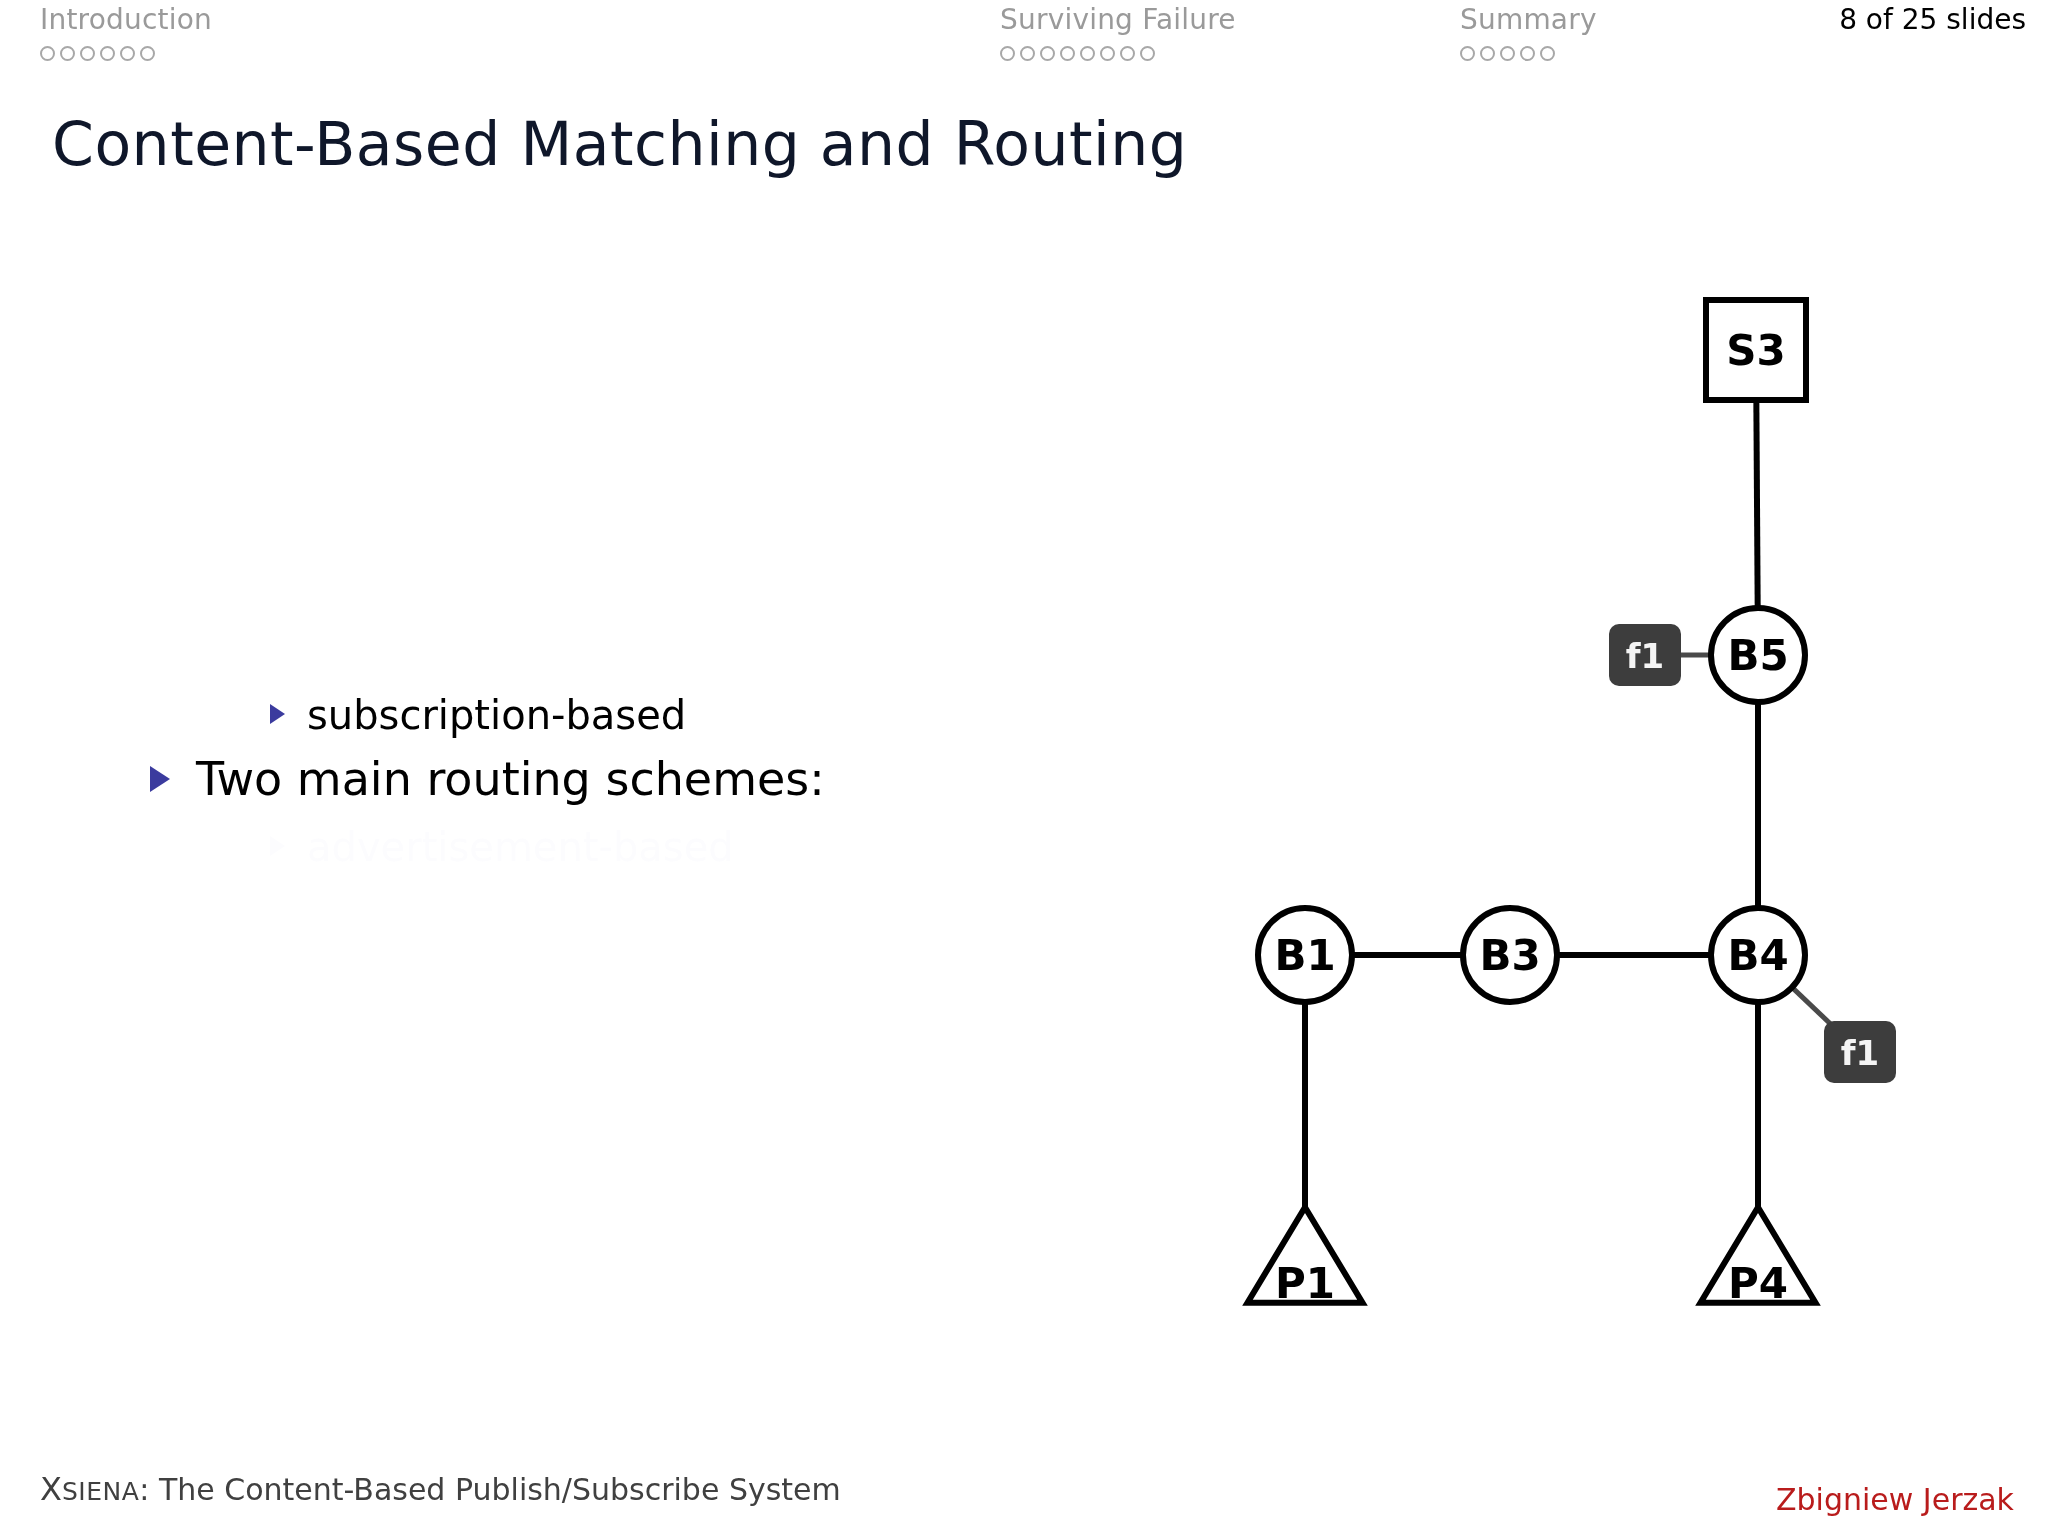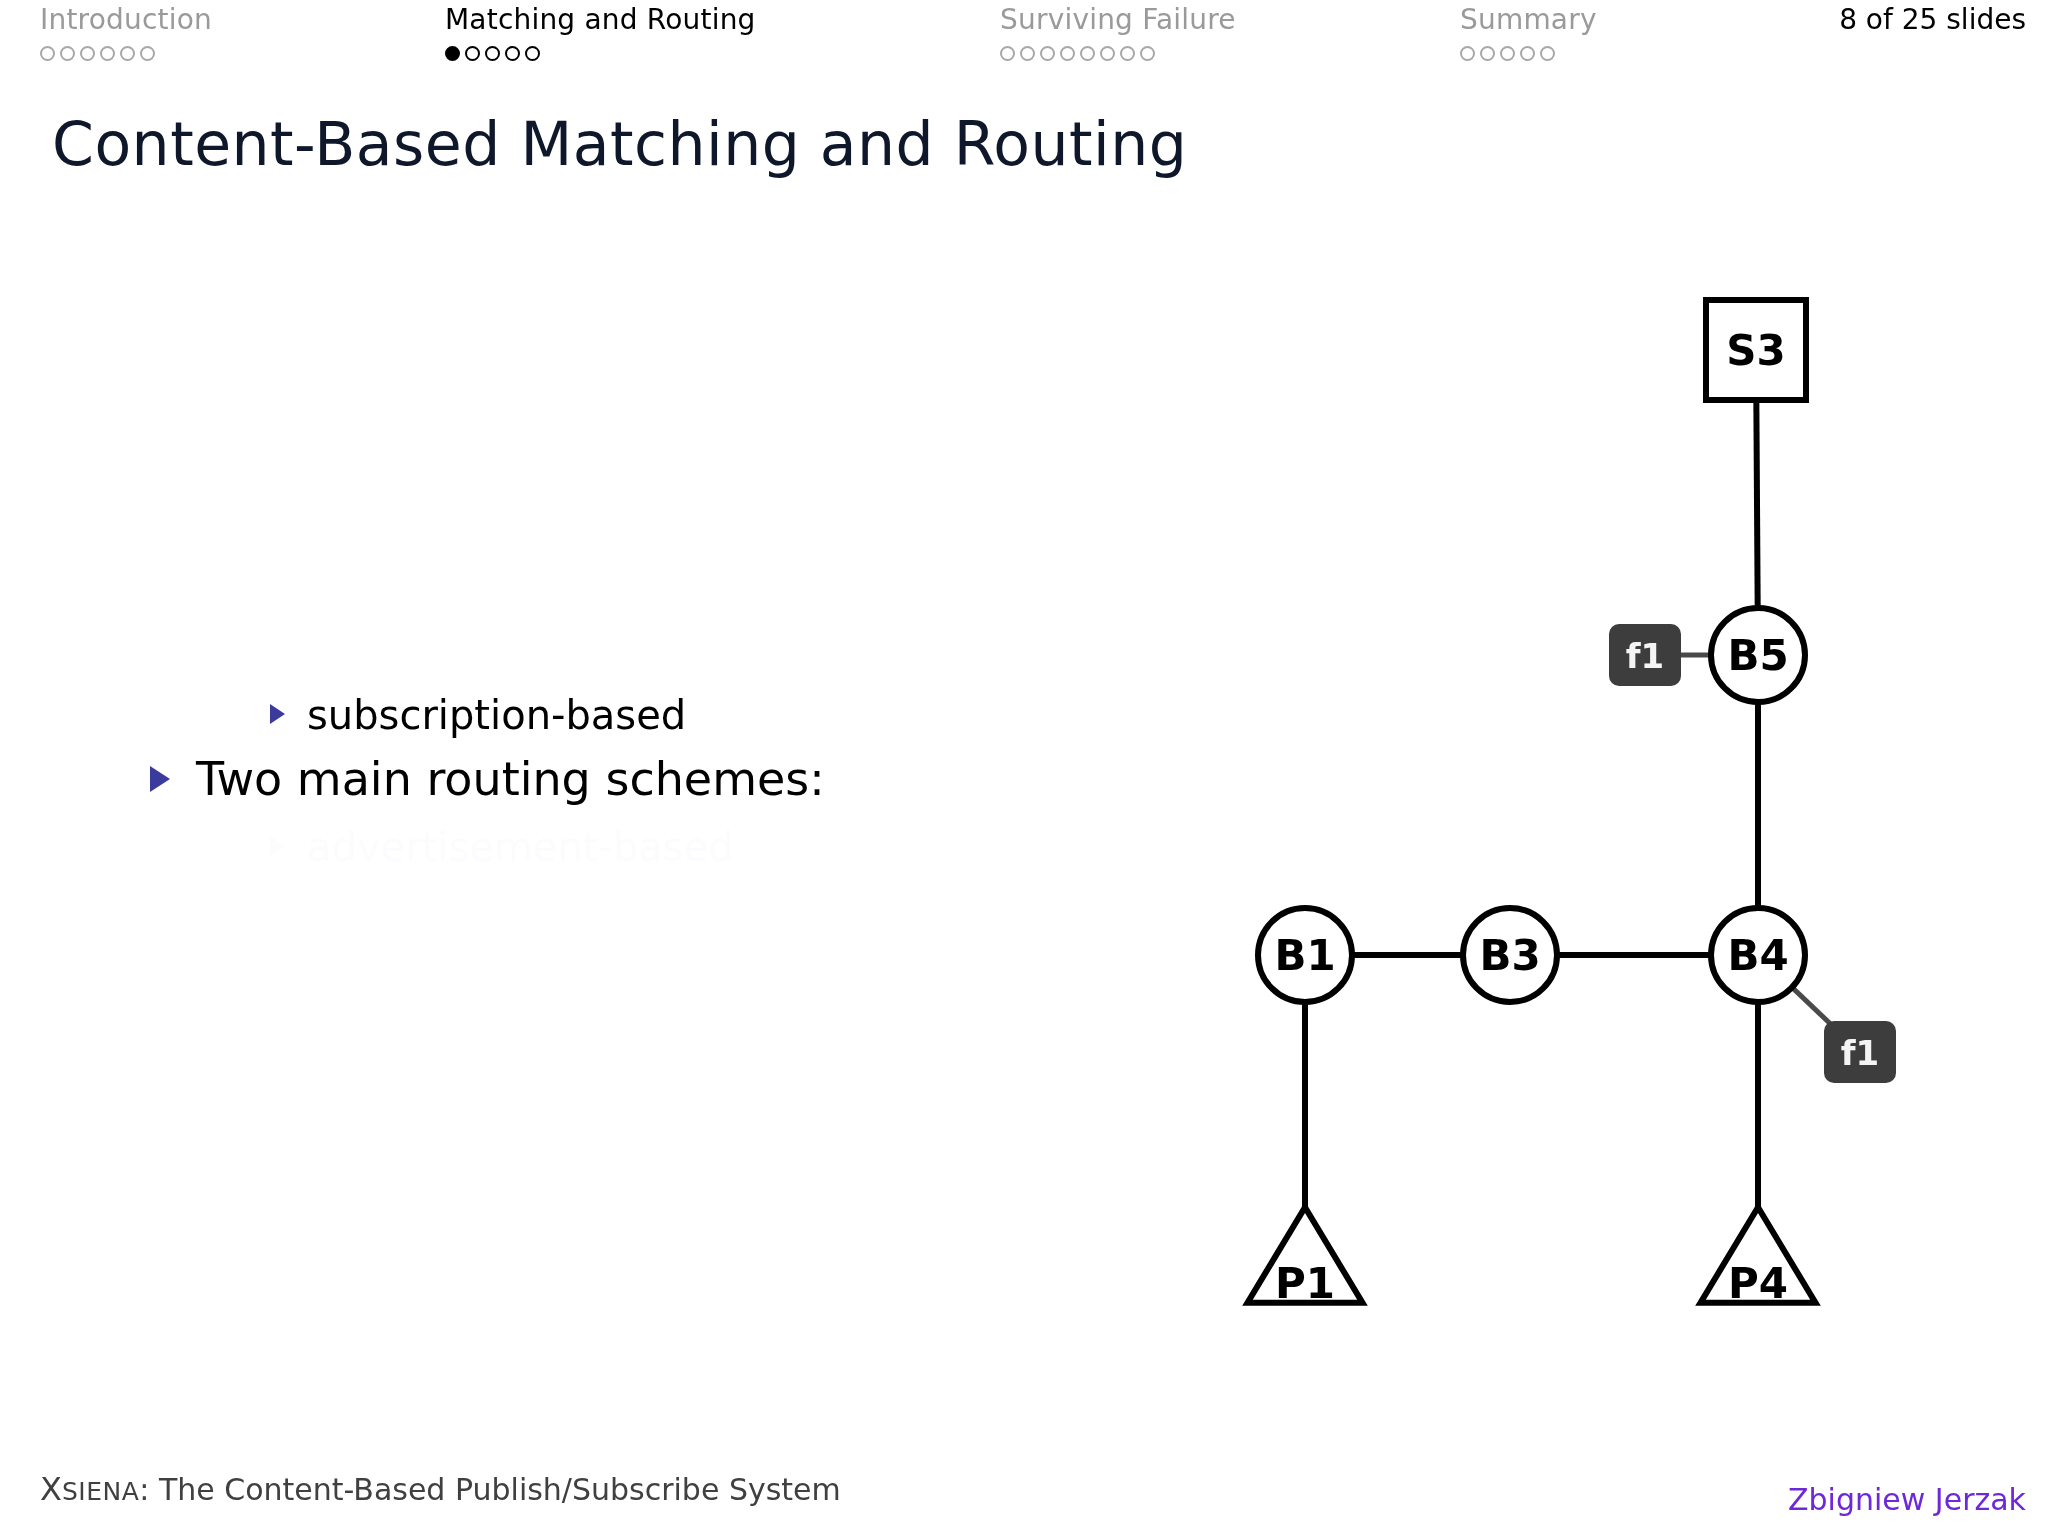--- a/index.html
+++ b/index.html
@@ -164,47 +164,37 @@
     bottom: 18px;
     font-size: 30px;
     line-height: 52px;
     color: #404040;
     white-space: nowrap;
   }
   #footer-left .sc-x { font-size: 32px; }
   #footer-left .sc-siena { font-size: 25px; letter-spacing: 0.5px; }
   #footer-right {
     position: absolute;
-    right: 22px;
+    right: 34px;
     bottom: 18px;
     font-size: 30px;
     line-height: 36px;
-    color: #6d28d9;
+    color: #b91c1c;
     white-space: nowrap;
   }
 </style>
 </head>
 <body>
 
 <div id="headerbar">
     <div class="nav-section" style="left: 40px;">
       <div class="nav-label">Introduction</div>
       <div class="nav-dots">
         <span class="dot"></span>
         <span class="dot"></span>
-        <span class="dot"></span>
-        <span class="dot"></span>
-        <span class="dot"></span>
-        <span class="dot"></span>
-      </div>
-    </div>
-    <div class="nav-section active" style="left: 445px;">
-      <div class="nav-label">Matching and Routing</div>
-      <div class="nav-dots">
-        <span class="dot filled"></span>
         <span class="dot"></span>
         <span class="dot"></span>
         <span class="dot"></span>
         <span class="dot"></span>
       </div>
     </div>
     <div class="nav-section" style="left: 1000px;">
       <div class="nav-label">Surviving Failure</div>
       <div class="nav-dots">
         <span class="dot"></span>

